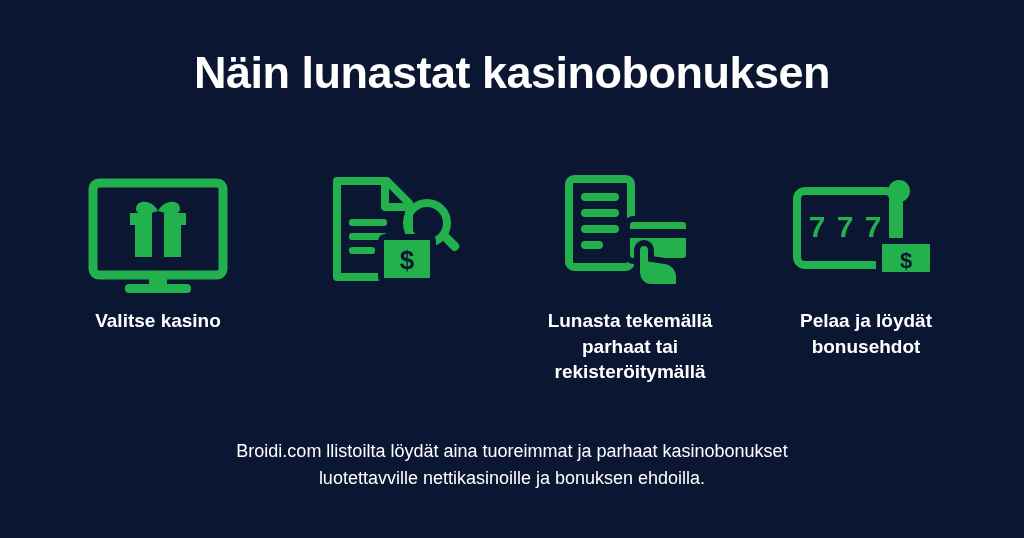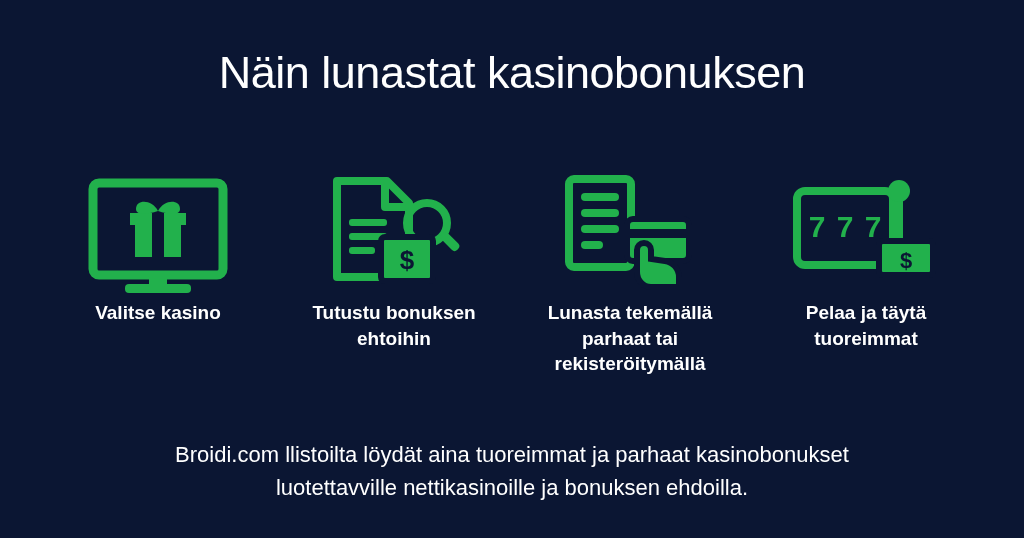--- a/index.html
+++ b/index.html
@@ -21,21 +21,21 @@
     box-sizing: border-box;
   }
   .title {
     position: absolute;
     top: 48px;
     left: 0;
     width: 1024px;
     text-align: center;
     color: #ffffff;
     font-size: 45px;
-    font-weight: normal;
+    font-weight: bold;
     letter-spacing: -0.5px;
     line-height: 1.1;
   }
   .steps {
     position: absolute;
     top: 170px;
     left: 40px;
     width: 944px;
     display: flex;
     flex-direction: row;
@@ -48,36 +48,36 @@
     flex-direction: column;
     align-items: center;
   }
   .icon-box {
     height: 130px;
     display: flex;
     align-items: center;
     justify-content: center;
   }
   .step-label {
-    margin-top: 0;
+    margin-top: 8px;
     color: #ffffff;
     font-size: 19px;
     font-weight: bold;
     text-align: center;
     line-height: 1.35;
     max-width: 210px;
   }
   .footer {
     position: absolute;
     left: 0;
     top: 438px;
     width: 1024px;
     text-align: center;
     color: #ffffff;
-    font-size: 22px;
+    font-size: 18px;
     line-height: 1.5;
     padding: 0 60px;
     box-sizing: border-box;
   }
 </style>
 </head>
 <body>
 
 <div class="page">
 
@@ -108,21 +108,20 @@
           <path d="M66 8v24h24" stroke="#22b14c" stroke-width="8" stroke-linejoin="round"></path>
           <rect x="30" y="44" width="38" height="7" rx="3" fill="#22b14c"></rect>
           <rect x="30" y="58" width="38" height="7" rx="3" fill="#22b14c"></rect>
           <rect x="30" y="72" width="26" height="7" rx="3" fill="#22b14c"></rect>
           <circle cx="108" cy="48" r="20" stroke="#22b14c" stroke-width="8"></circle>
           <rect x="120" y="62" width="9" height="22" rx="4" transform="rotate(-45 120 62)" fill="#22b14c"></rect>
           <rect x="62" y="62" width="52" height="44" rx="4" fill="#22b14c" stroke="#0b1633" stroke-width="6"></rect>
           <text x="88" y="94" font-family="Liberation Sans, sans-serif" font-size="26" font-weight="bold" fill="#0b1633" text-anchor="middle">$</text>
         </svg>
       </div>
-      <div class="step-label">Tutustu bonuksen ehtoihin</div>
     </div>
 
     <div class="step">
       <div class="icon-box">
         <svg width="150" height="120" viewBox="0 0 150 120" fill="none" xmlns="http://www.w3.org/2000/svg">
           <rect x="14" y="4" width="62" height="88" rx="5" stroke="#22b14c" stroke-width="8"></rect>
           <rect x="26" y="18" width="38" height="8" rx="4" fill="#22b14c"></rect>
           <rect x="26" y="34" width="38" height="8" rx="4" fill="#22b14c"></rect>
           <rect x="26" y="50" width="38" height="8" rx="4" fill="#22b14c"></rect>
           <rect x="26" y="66" width="22" height="8" rx="4" fill="#22b14c"></rect>
@@ -140,21 +139,21 @@
           <rect x="6" y="16" width="96" height="74" rx="8" stroke="#22b14c" stroke-width="8"></rect>
           <text x="26" y="62" font-family="Liberation Sans, sans-serif" font-size="30" font-weight="bold" fill="#22b14c" text-anchor="middle">7</text>
           <text x="54" y="62" font-family="Liberation Sans, sans-serif" font-size="30" font-weight="bold" fill="#22b14c" text-anchor="middle">7</text>
           <text x="82" y="62" font-family="Liberation Sans, sans-serif" font-size="30" font-weight="bold" fill="#22b14c" text-anchor="middle">7</text>
           <rect x="104" y="24" width="8" height="42" fill="#22b14c"></rect>
           <circle cx="108" cy="16" r="11" fill="#22b14c"></circle>
           <rect x="88" y="66" width="54" height="34" rx="4" fill="#22b14c" stroke="#0b1633" stroke-width="6"></rect>
           <text x="115" y="93" font-family="Liberation Sans, sans-serif" font-size="22" font-weight="bold" fill="#0b1633" text-anchor="middle">$</text>
         </svg>
       </div>
-      <div class="step-label">Pelaa ja täytä tuoreimmat</div>
+      <div class="step-label">Pelaa ja löydät bonusehdot</div>
     </div>
 
   </div>
 
   <div class="footer">
     <div>Broidi.com llistoilta löydät aina tuoreimmat ja parhaat kasinobonukset</div>
     <div>luotettavville nettikasinoille ja bonuksen ehdoilla.</div>
   </div>
 
 </div>

